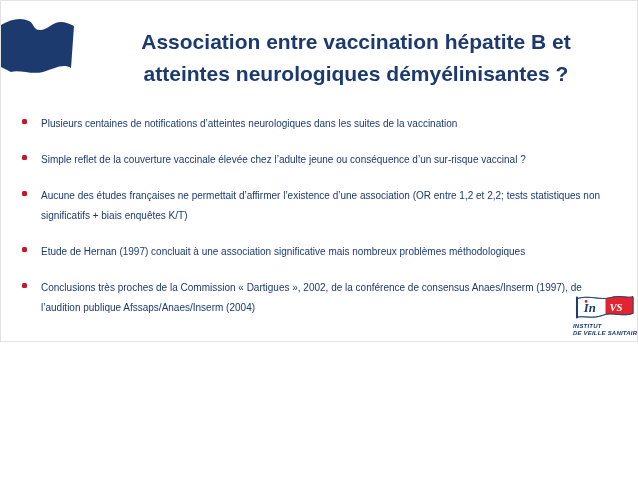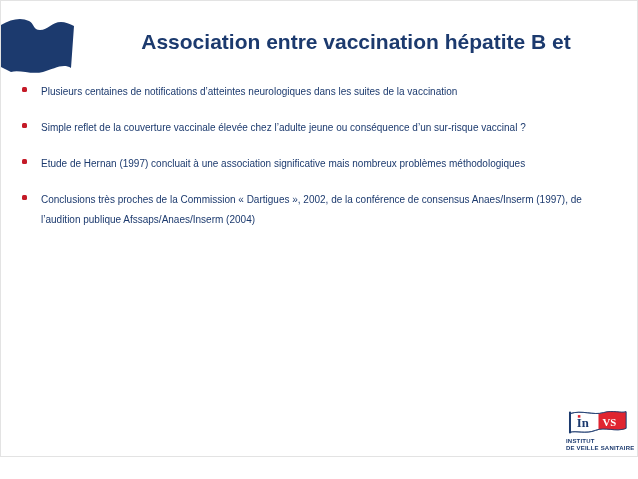--- a/index.html
+++ b/index.html
@@ -6,21 +6,21 @@
     --navy: #1c3a6e;
     --red: #c41a27;
     --logo_red: #e02430;
     --white: #ffffff;
   }
   * { box-sizing: border-box; }
   html, body { margin: 0; padding: 0; background: #ffffff; }
   .slide {
     position: relative;
     width: 638px;
-    height: 457px;
+    height: 342px;
     background: var(--white);
     font-family: "Liberation Sans", "DejaVu Sans", sans-serif;
     overflow: hidden;
     border: 1px solid #e3e3e3;
   }
   
   .slide-header { position: relative; }
   .flag {
     position: absolute;
     left: 0;
@@ -58,23 +58,24 @@
     left: 1px;
     top: 5px;
     width: 5px;
     height: 5px;
     border-radius: 1.5px;
     background: var(--red);
   }
   
   .logo {
     position: absolute;
-    right: 7px;
+    right: 0;
     bottom: 5px;
     width: 64px;
+    font-style: italic;
   }
   .logo svg { display: block; width: 60px; height: 28px; margin-left: 2px; }
   .invs-flag-body { fill: var(--white); stroke: var(--navy); stroke-width: 0.8; }
   .invs-flag-red { fill: var(--logo_red); }
   .invs-pole { fill: var(--navy); }
   .invs-in {
     fill: var(--navy);
     font-family: "Liberation Serif", "DejaVu Serif", serif;
     font-weight: bold;
     font-size: 13px;
@@ -100,31 +101,36 @@
 <body>
 
 <div class="slide">
 
   <div class="slide-header">
     <svg class="flag" viewBox="0 0 74 62" aria-hidden="true">
       <path d="M0,14 C10,8 20,6 28,10 C33,12 32,19 39,19 C47,19 51,11 60,11 C64,11 69,13 73,15 L70,57 C62,52 53,58 42,61 C30,64 18,58 10,61 L0,56 Z"></path>
     </svg>
     <h1 class="title">
       <span class="tline">Association entre vaccination hépatite B et</span>
+      <span class="tline">atteintes neurologiques démyélinisantes ?</span>
     </h1>
   </div>
 
   <ul class="bullets">
     <li class="bullet">
       <span class="dot"></span>
       <span>Plusieurs centaines de notifications d’atteintes neurologiques dans les suites de la vaccination</span>
     </li>
     <li class="bullet">
       <span class="dot"></span>
       <span>Simple reflet de la couverture vaccinale élevée chez l’adulte jeune ou conséquence d’un sur-risque vaccinal ?</span>
+    </li>
+    <li class="bullet">
+      <span class="dot"></span>
+      <span>Aucune des études françaises ne permettait d’affirmer l’existence d’une association (OR entre 1,2 et 2,2; tests statistiques non significatifs + biais enquêtes K/T)</span>
     </li>
     <li class="bullet">
       <span class="dot"></span>
       <span>Etude de Hernan (1997) concluait à une association significative mais nombreux problèmes méthodologiques</span>
     </li>
     <li class="bullet">
       <span class="dot"></span>
       <span>Conclusions très proches de la Commission « Dartigues », 2002, de la conférence de consensus Anaes/Inserm (1997), de l’audition publique Afssaps/Anaes/Inserm (2004)</span>
     </li>
   </ul>

